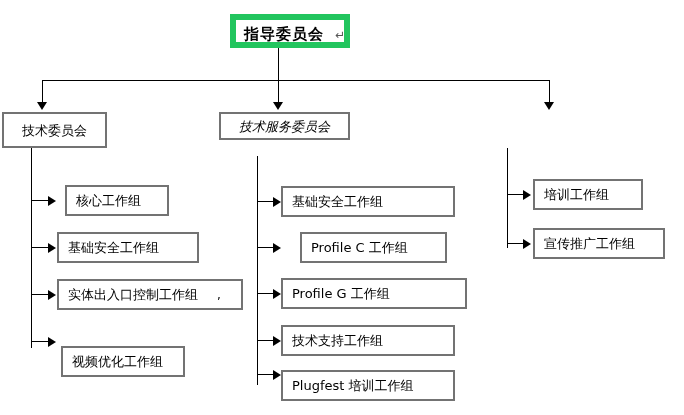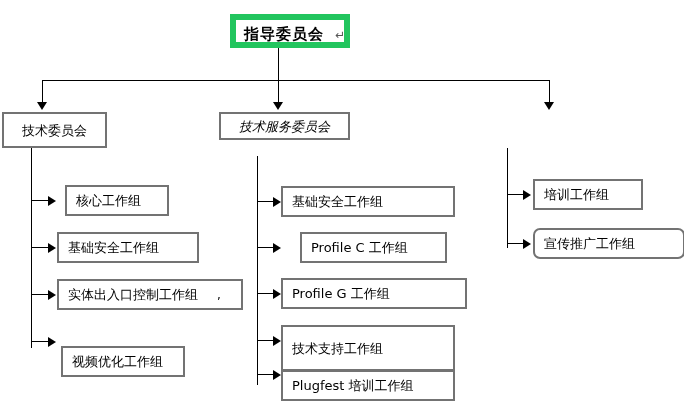--- a/index.html
+++ b/index.html
@@ -152,37 +152,37 @@
   </div>
 
   <div class="ln-h" style="left:257px;top:293px;width:17px;"></div>
   <div class="arrow-right" style="left:273px;top:289px;"></div>
   <div class="box box-leaf" style="left:281px;top:278px;width:186px;height:31px;">
     <span class="txt">Profile G 工作组</span>
   </div>
 
   <div class="ln-h" style="left:257px;top:340px;width:17px;"></div>
   <div class="arrow-right" style="left:273px;top:336px;"></div>
-  <div class="box box-leaf" style="left:281px;top:325px;width:174px;height:46px;">
+  <div class="box box-leaf" style="left:281px;top:325px;width:174px;height:31px;">
     <span class="txt">技术支持工作组</span>
   </div>
 
   <div class="ln-h" style="left:257px;top:374px;width:17px;"></div>
   <div class="arrow-right" style="left:273px;top:370px;"></div>
   <div class="box box-leaf" style="left:281px;top:370px;width:174px;height:31px;">
     <span class="txt">Plugfest 培训工作组</span>
   </div>
 
   <div class="ln-v" style="left:507px;top:148px;height:100px;"></div>
 
   <div class="ln-h" style="left:507px;top:194px;width:17px;"></div>
   <div class="arrow-right" style="left:523px;top:190px;"></div>
   <div class="box box-leaf" style="left:533px;top:179px;width:110px;height:31px;">
     <span class="txt">培训工作组</span>
   </div>
 
   <div class="ln-h" style="left:507px;top:243px;width:17px;"></div>
   <div class="arrow-right" style="left:523px;top:239px;"></div>
-  <div class="box box-leaf" style="left:533px;top:228px;width:152px;height:31px;border-radius:7px;">
+  <div class="box box-leaf" style="left:533px;top:228px;width:132px;height:31px;">
     <span class="txt">宣传推广工作组</span>
   </div>
 
 </div>
 
 </body></html>

